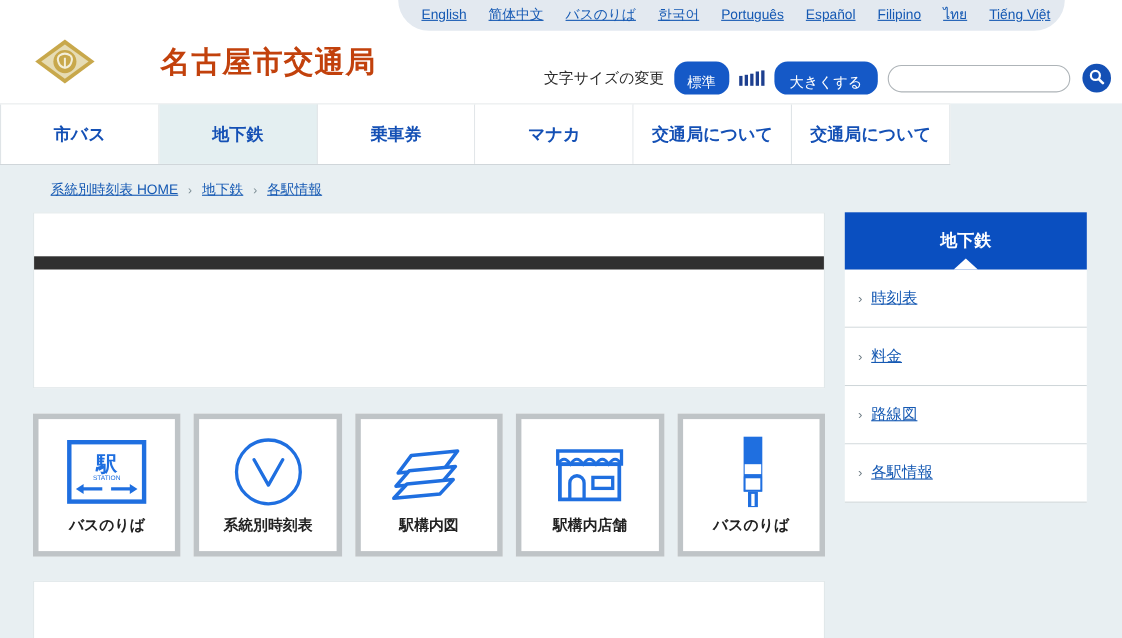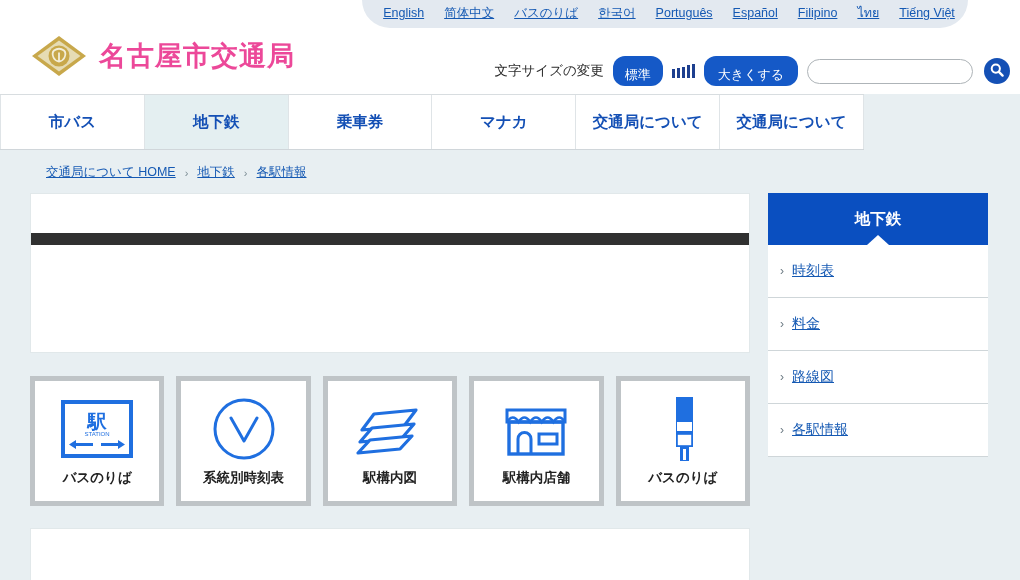--- a/index.html
+++ b/index.html
@@ -38,23 +38,24 @@
 
   .brand {
     position: absolute;
     left: 30px; top: 34px;
     display: flex; align-items: center; gap: 11px;
   }
   .brand-mark { width: 58px; height: 44px; display: block; }
   .brand-text {
     font-size: 27px;
     font-weight: bold;
-    color: #ec4899;
+    color: #c2410c;
     letter-spacing: 1px;
     font-family: Liberation Sans, sans-serif;
+    margin-left: 47px;
   }
 
   .tools {
     position: absolute;
     right: 10px; top: 56px;
     display: flex; align-items: center; gap: 9px;
   }
   .tools-label { font-size: 13.5px; color: #2b2b2b; }
   .pill {
     background: #1559c7;
@@ -278,21 +279,21 @@
   <div class="gnav-item active">地下鉄</div>
   <div class="gnav-item">乗車券</div>
   <div class="gnav-item">マナカ</div>
   <div class="gnav-item">交通局について</div>
   <div class="gnav-item">交通局について</div>
 </nav>
 
 <div class="page">
 
   <div class="breadcrumb">
-    <span class="crumb">交通局について HOME</span>
+    <span class="crumb">系統別時刻表 HOME</span>
     <span class="crumb-sep">›</span>
     <span class="crumb">地下鉄</span>
     <span class="crumb-sep">›</span>
     <span class="crumb">各駅情報</span>
   </div>
 
   <div class="cols">
 
     <div class="main-col">
 

